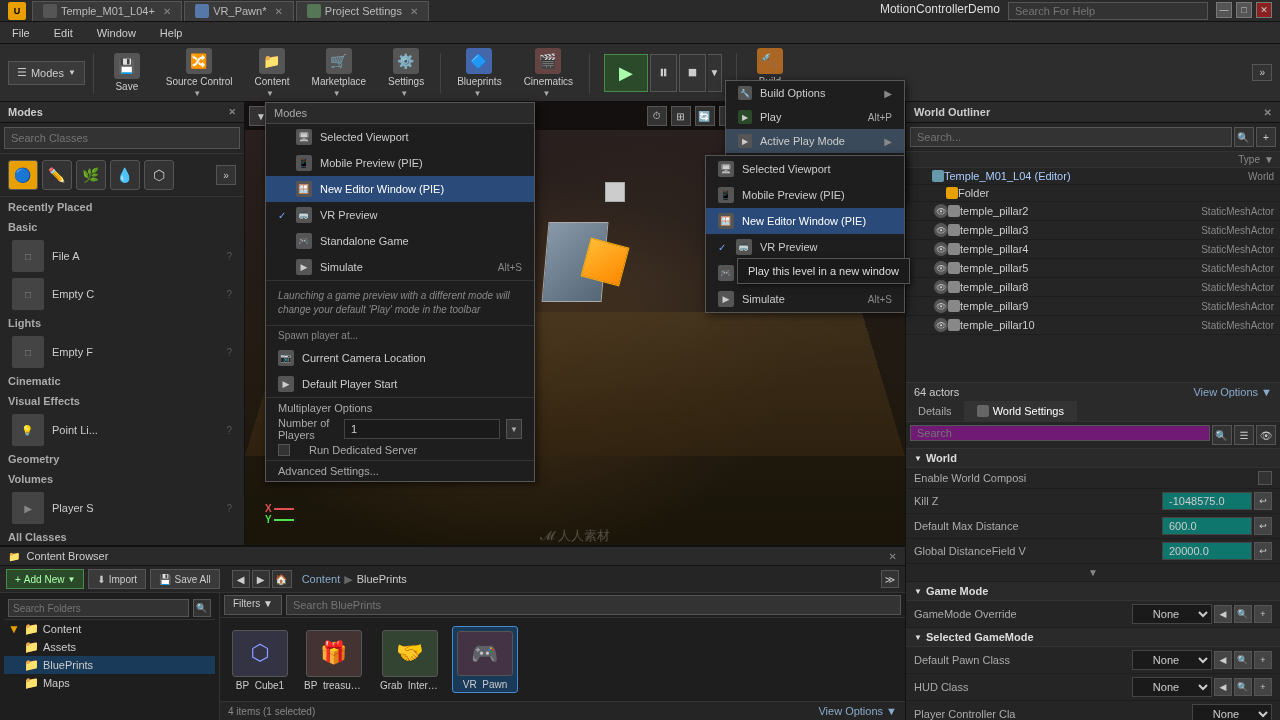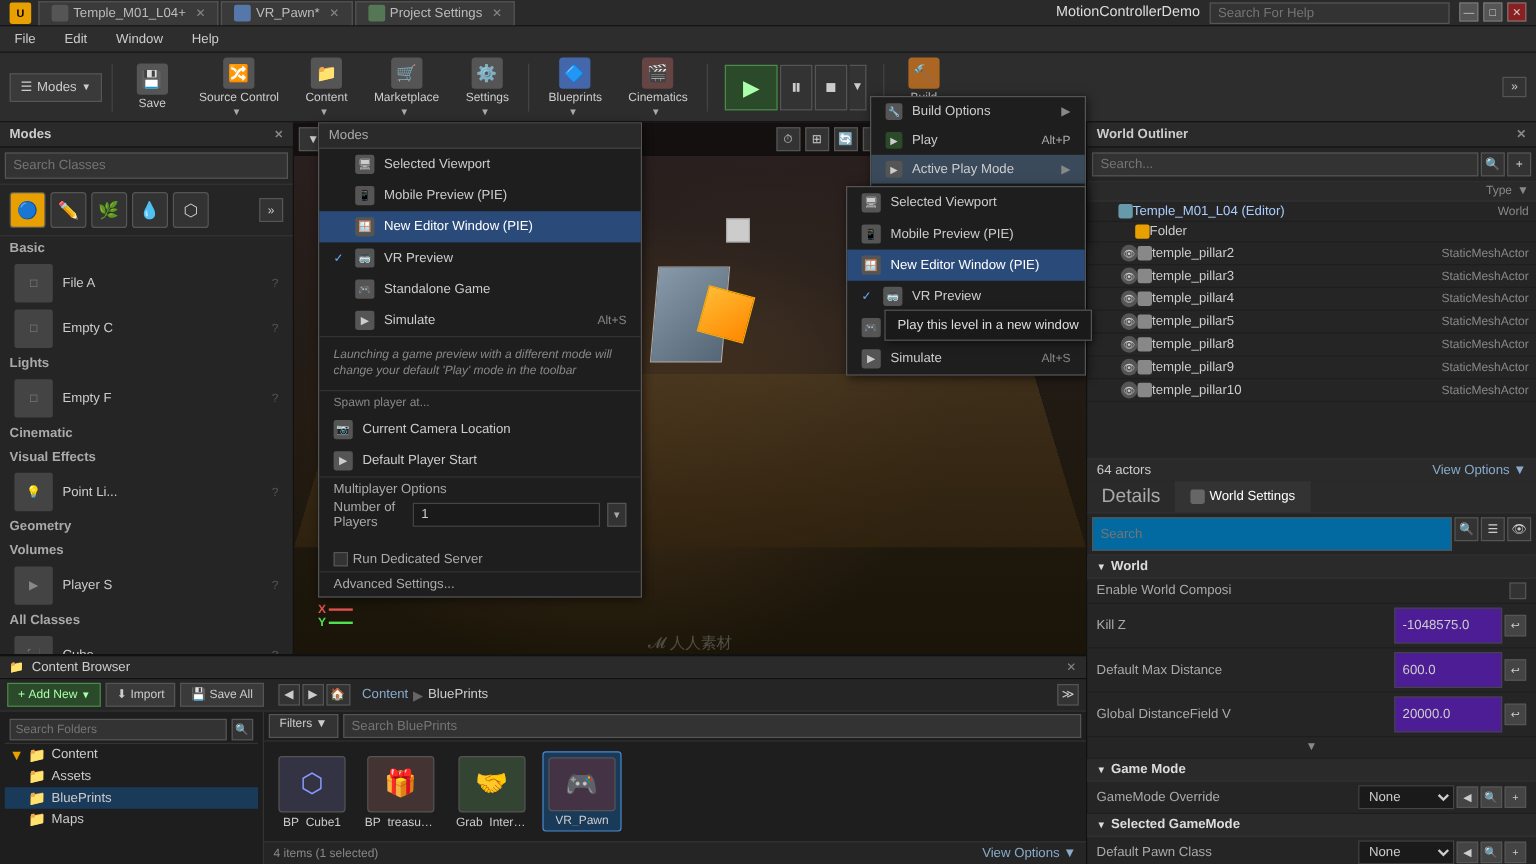--- a/index.html
+++ b/index.html
@@ -392,21 +392,21 @@
     }
 
     
     .bottom-tabs {
       display: flex;
       border-bottom: 1px solid #333;
       background: #2a2a2a;
     }
     .bottom-tab {
       padding: 4px 12px;
-      font-size: 16px;
+      font-size: 11px;
       cursor: pointer;
       color: #aaa;
       border-right: 1px solid #333;
     }
     .bottom-tab.active { background: #333; color: #fff; }
     .world-settings-tab {
       display: flex;
       align-items: center;
       gap: 4px;
       padding: 4px 12px;
@@ -452,26 +452,26 @@
       font-size: 11px;
       color: #aaa;
       flex: 1;
     }
     .setting-value {
       display: flex;
       align-items: center;
       gap: 2px;
     }
     .setting-input {
-      background: #4c1d95;
+      background: #0f766e;
       border: 1px solid #444;
       color: #ccc;
       font-size: 11px;
       padding: 1px 6px;
-      height: 30px;
+      height: 18px;
       width: 90px;
     }
     .setting-checkbox {
       width: 14px; height: 14px;
       background: #333;
       border: 1px solid #555;
     }
     .setting-btn {
       width: 18px; height: 18px;
       background: #444;
@@ -482,20 +482,21 @@
       color: #ccc;
     }
     .setting-select {
       background: #1a1a1a;
       border: 1px solid #444;
       color: #ccc;
       font-size: 11px;
       padding: 1px 4px;
       height: 20px;
       min-width: 80px;
+      text-align: center;
     }
     .cb-header {
       background: #2a2a2a;
       padding: 3px 8px;
       font-size: 11px;
       color: #ccc;
       border-bottom: 1px solid #111;
       display: flex;
       align-items: center;
       gap: 6px;
@@ -706,22 +707,21 @@
       border: 1px solid #444;
       color: #ccc;
       font-size: 11px;
       padding: 1px 6px;
       height: 20px;
       flex: 1;
     }
     .mp-checkbox {
       display: flex;
       align-items: center;
-      gap: 4px;
-      margin-top: 16px;
+      gap: 19px;
     }
     .mp-check {
       width: 12px; height: 12px;
       background: #333;
       border: 1px solid #555;
     }
     .adv-settings {
       padding: 4px 12px;
       color: #aaa;
       font-size: 11px;
@@ -951,20 +951,21 @@
     <div class="mode-icons-row">
       <div class="mode-icon-btn active">🔵</div>
       <div class="mode-icon-btn">✏️</div>
       <div class="mode-icon-btn">🌿</div>
       <div class="mode-icon-btn">💧</div>
       <div class="mode-icon-btn">⬡</div>
       <div class="more-btn">»</div>
     </div>
 
     <div style="flex:1;overflow-y:auto;">
+      <div class="category-header">Recently Placed</div>
 
       <div class="category-header">Basic</div>
       <div class="panel-item">
         <div class="item-thumb">□</div>
         <span class="item-name">File A</span>
         <span class="item-help">?</span>
       </div>
       <div class="panel-item">
         <div class="item-thumb">□</div>
         <span class="item-name">Empty C</span>
@@ -1142,21 +1143,21 @@
       <div class="bottom-tab">
         <span>Details</span>
       </div>
       <div class="world-settings-tab bottom-tab active">
         <div class="world-tab-icon"></div>
         <span>World Settings</span>
       </div>
     </div>
 
     <div style="padding:3px 4px;border-bottom:1px solid #333;background:#252525;display:flex;gap:2px;">
-      <input type="text" style="flex: 1 1 0%; background: #0369a1; border: 1px solid rgb(85, 85, 85); color: rgb(204, 204, 204); font-size: 11px; padding: 2px 6px; height: 28px;" placeholder="Search">
+      <input type="text" style="flex: 1 1 0%; background: #701a75; border: 1px solid rgb(85, 85, 85); color: rgb(204, 204, 204); font-size: 11px; padding: 2px 6px; height: 16px;" placeholder="Search">
       <div style="width:20px;height:20px;background:#333;border:1px solid #555;display:flex;align-items:center;justify-content:center;font-size:10px;cursor:pointer;">🔍</div>
       <div style="width:20px;height:20px;background:#333;border:1px solid #555;display:flex;align-items:center;justify-content:center;font-size:10px;cursor:pointer;">☰</div>
       <div style="width:20px;height:20px;background:#333;border:1px solid #555;display:flex;align-items:center;justify-content:center;font-size:10px;cursor:pointer;">👁</div>
     </div>
 
     <div class="settings-section">
       <div class="section-title">
         <span>World</span>
       </div>
       <div class="setting-row">

